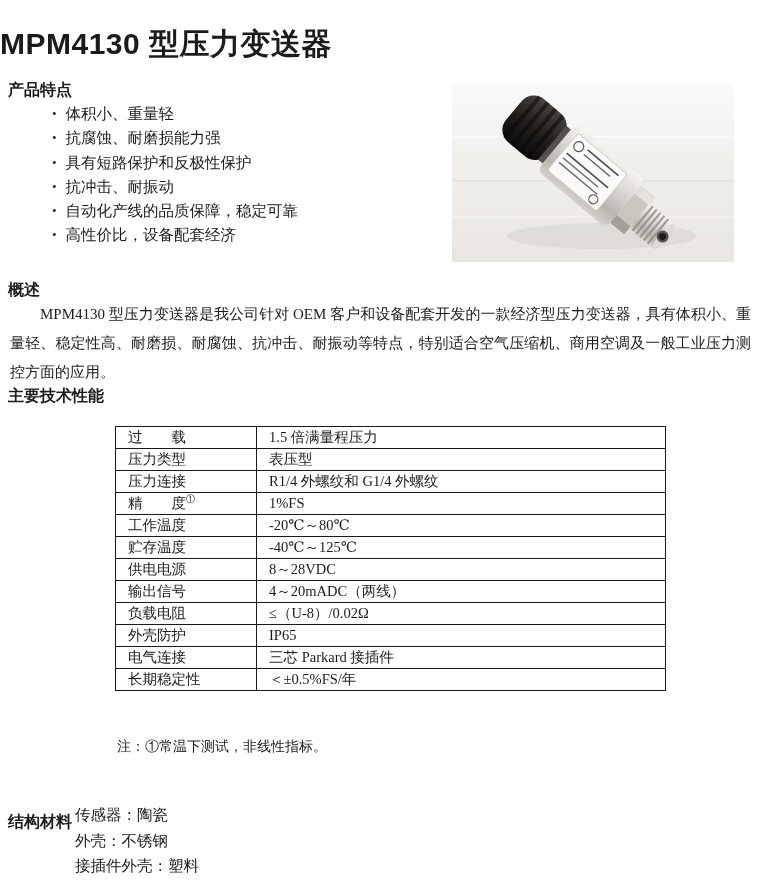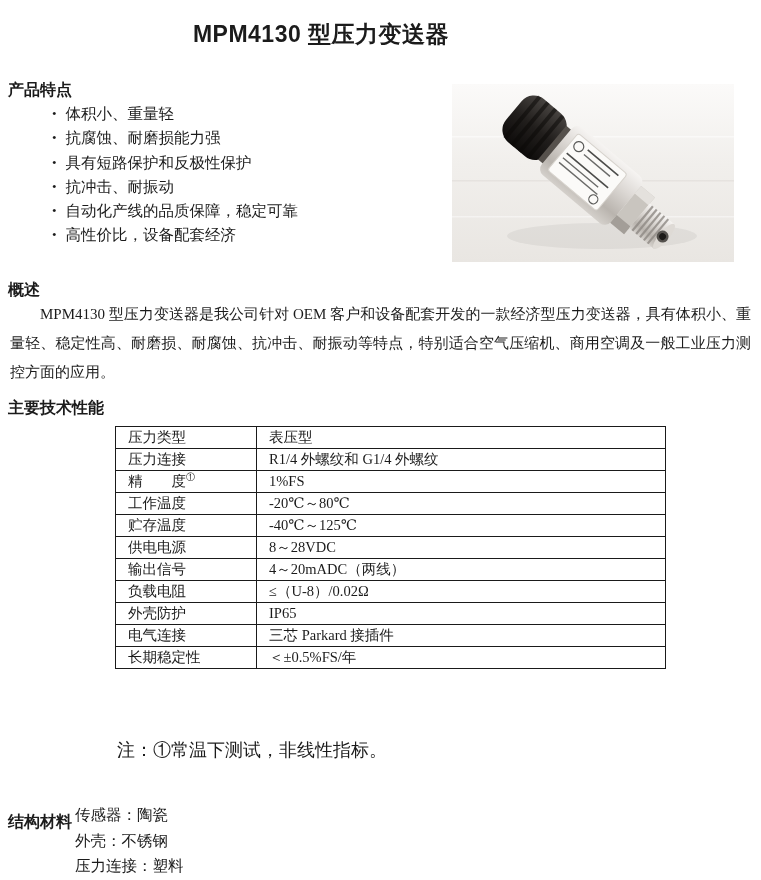--- a/index.html
+++ b/index.html
@@ -4,23 +4,23 @@
 <style>
   html,body{margin:0;padding:0;}
   body{
     width:761px;height:880px;background:#ffffff;color:#1b1b1b;
     font-family:"Liberation Serif","DejaVu Serif",serif;
     position:relative;overflow:hidden;
   }
   .abs{position:absolute;}
   
   .doc-title{
-    left:0;top:4px;width:642px;text-align:center;
+    left:0;top:4px;width:642px;text-align:left;
     font-family:"Liberation Sans","DejaVu Sans",sans-serif;
-    font-weight:bold;font-size:23px;letter-spacing:.5px;
+    font-weight:bold;font-size:30px;letter-spacing:.5px;
   }
   
   .sec-heading{
     font-family:"Liberation Sans","DejaVu Sans",sans-serif;
     font-weight:bold;font-size:16px;left:8px;
   }
   
   .feature-list{
     left:52px;top:102px;width:390px;margin:0;padding:0;list-style:none;
     font-size:15.5px;
@@ -39,21 +39,21 @@
     left:115px;top:426px;width:551px;
     border-collapse:collapse;table-layout:fixed;
     font-size:14.5px;
   }
   .spec-table td{
     border:1px solid #1a1a1a;height:21px;padding:0 4px 0 12px;
     white-space:nowrap;overflow:hidden;
   }
   .spec-table td.c1{width:124px;}
   .spec-table sup{font-size:9px;line-height:0;}
-  .spec-note{left:117px;top:738px;font-size:18px;}
+  .spec-note{left:117px;top:738px;font-size:14px;}
   
   .material-list{
     left:75px;top:802px;margin:0;padding:0;list-style:none;font-size:15.5px;
   }
   .material-list li{line-height:25.6px;}
 </style>
 </head>
 <body>
 
 <h1 class="abs doc-title">MPM4130 型压力变送器</h1>
@@ -128,23 +128,27 @@
       <ellipse cx="94" cy="0" rx="5" ry="16" fill="#dedad5"></ellipse>
       <circle cx="93" cy="1" r="6" fill="#55524e"></circle>
       <circle cx="93" cy="1" r="3.4" fill="#1c1a18"></circle>
     </g>
   </svg>
 </div>
 
 <div class="abs sec-heading" style="top:280px;">概述</div>
 <p class="abs overview-para">MPM4130 型压力变送器是我公司针对 OEM 客户和设备配套开发的一款经济型压力变送器，具有体积小、重量轻、稳定性高、耐磨损、耐腐蚀、抗冲击、耐振动等特点，特别适合空气压缩机、商用空调及一般工业压力测控方面的应用。</p>
 
-<div class="abs sec-heading" style="top:398px;">主要技术性能</div>
+<div class="abs sec-heading" style="top:386px;">主要技术性能</div>
 <table class="abs spec-table">
   <tbody>
+      <tr>
+        <td class="c1">过　　载</td>
+        <td class="c2">1.5 倍满量程压力</td>
+      </tr>
       <tr>
         <td class="c1">压力类型</td>
         <td class="c2">表压型</td>
       </tr>
       <tr>
         <td class="c1">压力连接</td>
         <td class="c2">R1/4 外螺纹和 G1/4 外螺纹</td>
       </tr>
       <tr>
         <td class="c1">精　　度<sup>①</sup></td>
@@ -183,14 +187,14 @@
         <td class="c2">＜±0.5%FS/年</td>
       </tr>
     </tbody>
 </table>
 <div class="abs spec-note">注：①常温下测试，非线性指标。</div>
 
 <div class="abs sec-heading" style="top:812px;">结构材料</div>
 <ul class="abs material-list">
     <li>传感器：陶瓷</li>
     <li>外壳：不锈钢</li>
-    <li>压力连接：塑料</li>
+    <li>接插件外壳：塑料</li>
   </ul>
 
 </body></html>

